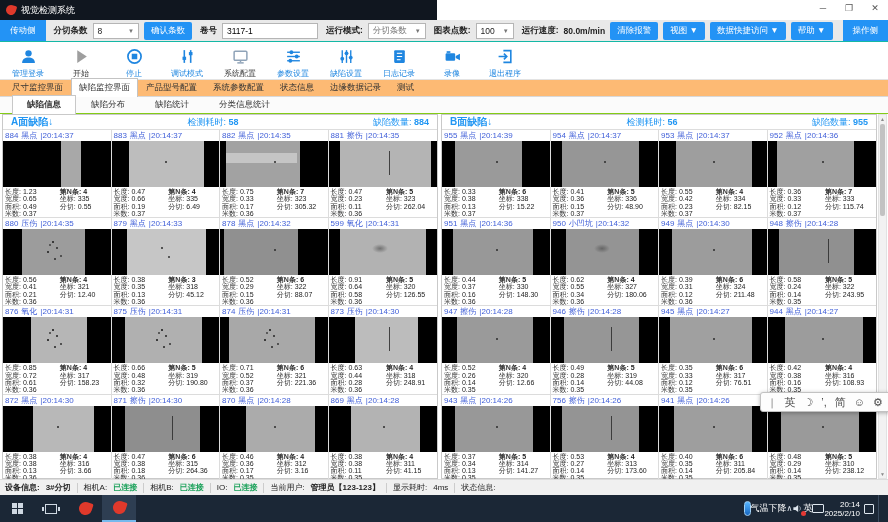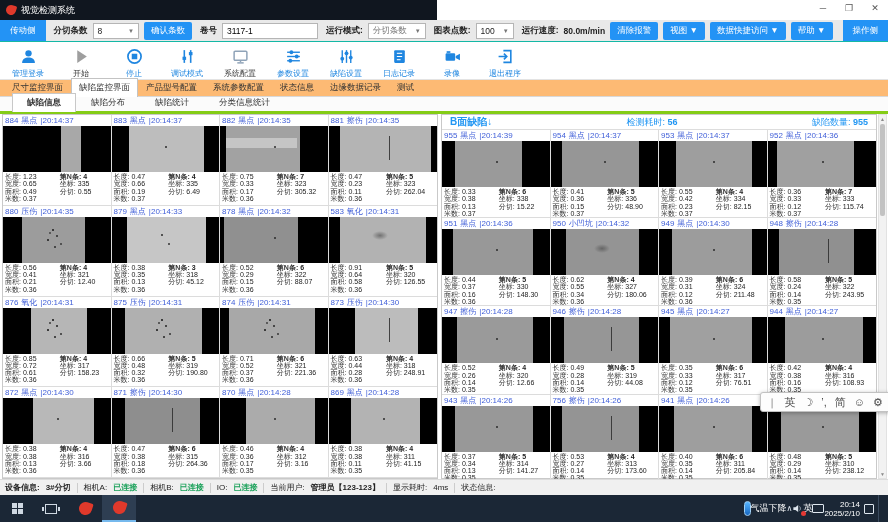--- a/index.html
+++ b/index.html
@@ -28,21 +28,21 @@
   .toolbar2{height:38px;background:#fff;border-bottom:1px solid #e3e3e3;display:flex;align-items:flex-end;padding-left:2px}
   .icon-btn{width:52px;display:flex;flex-direction:column;align-items:center;justify-content:center;gap:1px;cursor:default}
   .icon-btn svg{width:17px;height:17px}
   .icon-btn .lbl{font-size:8px}
   .isep{width:1px;background:#e4e4e4;margin:7px 0}
 
   
   .tabs{height:17px;background:#fdba74;display:flex;align-items:flex-end;padding-left:4px;font-size:8.5px;border-bottom:1px solid #d8d8d8}
   .tab{padding:2.5px 7px;color:#333;border:1px solid transparent;border-bottom:none;white-space:nowrap}
   .tab.active{background:#fff;border-color:#c3c3c3;position:relative;top:1px;padding-bottom:3.5px}
-  .subtabs{height:17px;background:#fbfbfb;display:flex;align-items:flex-end;padding-left:12px;font-size:8.5px;border-bottom:3px solid #84cc16}
+  .subtabs{height:17px;background:#fbfbfb;display:flex;align-items:flex-end;padding-left:12px;font-size:8.5px;border-bottom:1px solid #84cc16}
   .subtab{padding:2.5px 14px;color:#333;border:1px solid transparent;border-bottom:none;white-space:nowrap}
   .subtab.active{background:#fff;border-color:#c8c8c8;font-weight:700;position:relative;top:1px;padding-bottom:3.5px}
 
   
   .gridwrap{position:absolute;top:114px;left:2px;right:11px;height:365px;display:flex;gap:3px}
   .panel{flex:1;border:1px solid #c9c9c9;background:#fff;display:flex;flex-direction:column;min-width:0}
   .panel-hd{height:15px;display:flex;align-items:center;padding:0 8px;border-bottom:1px solid #ddd;font-size:9px}
   .panel-title{color:#2196f3;font-weight:700;font-size:10px;white-space:nowrap}
   .ph-group{color:#2196f3;white-space:nowrap}
   .ph-group b{font-weight:700}
@@ -263,20 +263,29 @@
   </div>
 <div class="subtabs" id="sub-tabs">
     <div class="subtab active">缺陷信息</div>
     <div class="subtab">缺陷分布</div>
     <div class="subtab">缺陷统计</div>
     <div class="subtab">分类信息统计</div>
   </div>
 
 <div class="gridwrap">
   <div class="panel">
+    <div class="panel-hd">
+      <span class="panel-title">A面缺陷↓</span>
+      <span class="ph-group ph-mid">
+        <span>检测耗时:</span> <b>58</b>
+      </span>
+      <span class="ph-group">
+        <span>缺陷数量:</span> <b>884</b>
+      </span>
+    </div>
     <div class="cells">
         <div class="cell">
     <div class="cell-hd">
       <span class="cid">884</span>
       <span class="ctype">黑点</span>
       <span class="ctime">|20:14:37</span>
     </div>
     <div class="cimg" style="background: linear-gradient(90deg, rgb(0, 0, 0) 0px, rgb(0, 0, 0) 54%, rgb(168, 168, 168) 54%, rgb(168, 168, 168) 72%, rgb(0, 0, 0) 72%, rgb(0, 0, 0) 100%);"></div>
     <div class="cdet">
       <div class="dl">
@@ -573,21 +582,21 @@
               </div>
               <div class="dline">
                 <span class="k">分切:</span>
                 <span class="v">88.07</span>
               </div>
             </div>
     </div>
   </div>
         <div class="cell">
     <div class="cell-hd">
-      <span class="cid">583</span>
+      <span class="cid">599</span>
       <span class="ctype">氧化</span>
       <span class="ctime">|20:14:31</span>
     </div>
     <div class="cimg" style="background: linear-gradient(90deg, rgb(0, 0, 0) 0px, rgb(0, 0, 0) 10%, rgb(178, 178, 178) 10%, rgb(178, 178, 178) 90%, rgb(0, 0, 0) 90%, rgb(0, 0, 0) 100%);">
             <span class="mk mk-smudge"></span>
           </div>
     <div class="cdet">
       <div class="dl">
               <div class="dline">
                 <span class="k">长度:</span>

